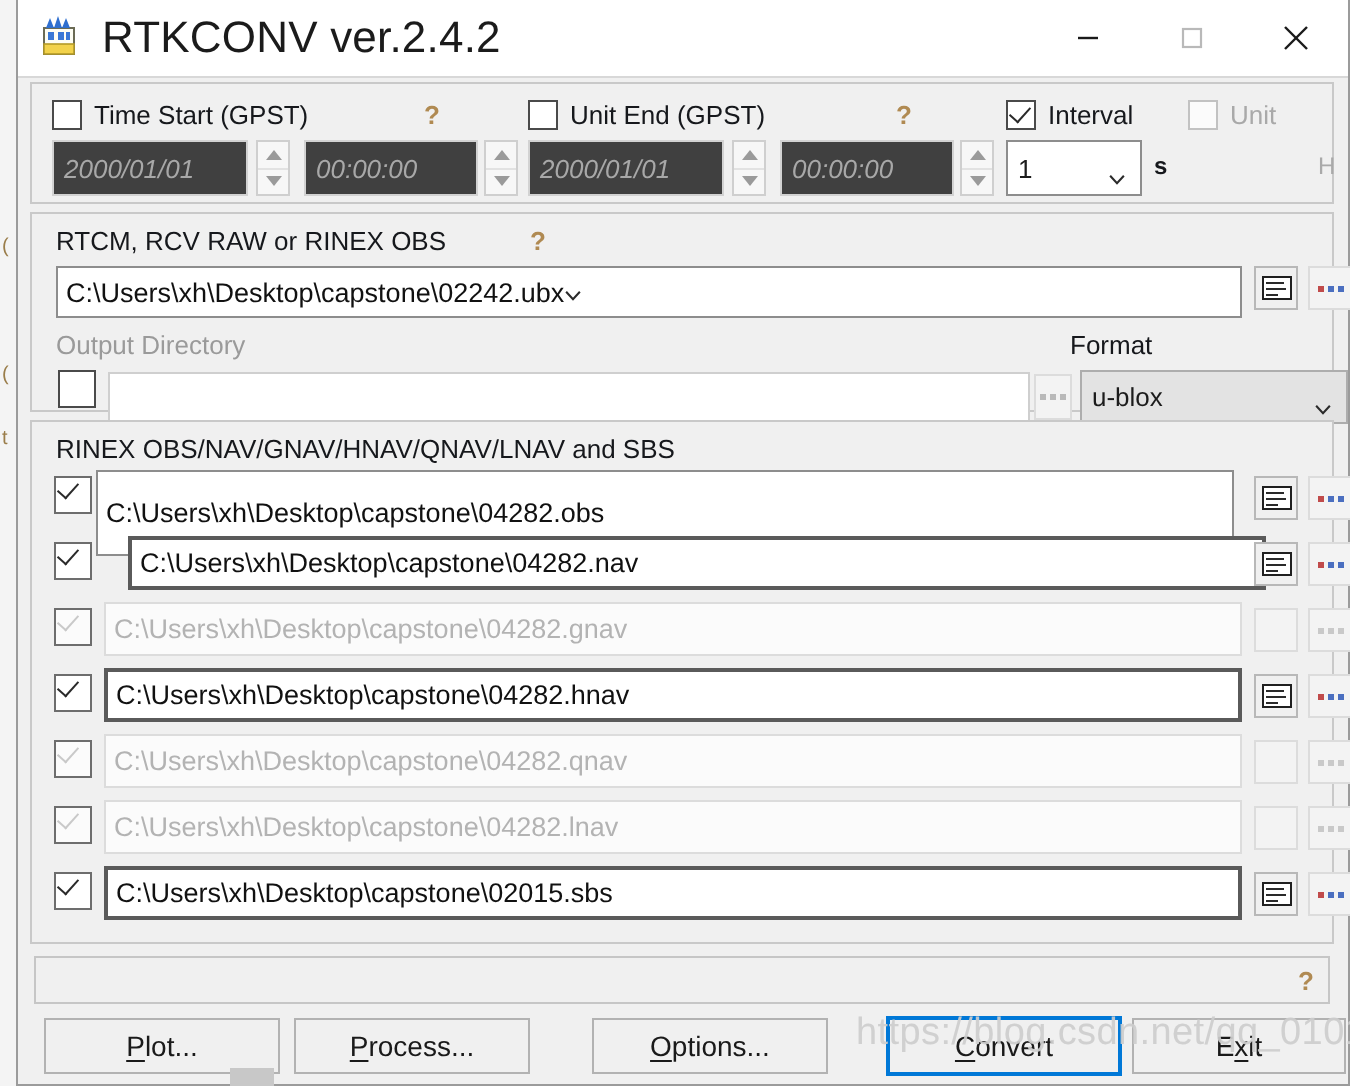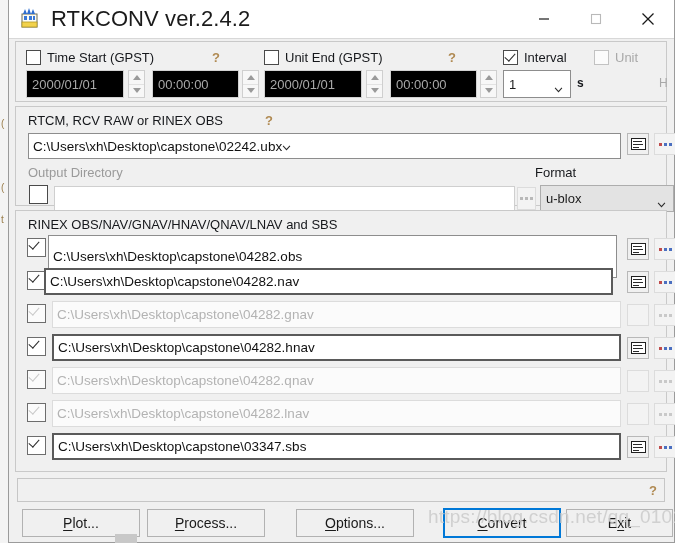--- a/index.html
+++ b/index.html
@@ -110,21 +110,21 @@
     background: #ffffff;
     border: 1px solid #bfbfbf;
     box-sizing: border-box;
     font-size: 13px;
     color: #6d6d6d;
     display: flex; align-items: center;
     padding-left: 5px;
     white-space: nowrap;
     overflow: hidden;
   }
-  .tbox.dis { background: #000000; color: #a8a8a8; border-color: #d2d2d2; }
+  .tbox.dis { background: #404040; color: #a8a8a8; border-color: #d2d2d2; font-style: italic; }
 
   .spin {
     width: 17px; height: 28px;
     display: flex; flex-direction: column;
     border: 1px solid #cfcfcf;
     box-sizing: border-box;
     background: #f7f7f7;
   }
   .spin div {
     flex: 1; display: flex; align-items: center; justify-content: center;
@@ -446,21 +446,21 @@
             </span>
           </div>
           <div class="sqbtn dis" style="position: absolute; left: 638px; top: 27px;">
             <span class="dots">
               <span style="background:#c04b4b;"></span>
               <span style="background:#4b6fc0;"></span>
               <span style="background:#4b6fc0;"></span>
             </span>
           </div>
           <div style="position: absolute; left: 11px; top: 60px;"><span class="chk thin on" style="width: 19px; height: 19px;"></span></div>
-          <div class="pathbox focus" style="position: absolute; left: 28px; top: 57px; width: 569px; height: 27px;">
+          <div class="pathbox focus" style="position: absolute; left: 48px; top: 57px; width: 569px; height: 27px;">
             <span>C:\Users\xh\Desktop\capstone\04282.nav</span>
           </div>
           <div class="sqbtn" style="position: absolute; left: 611px; top: 60px;">
             <span class="listicon">
               <i style="top:2px;width:9px;"></i>
               <i style="top:5px;width:10px;"></i>
               <i style="top:8px;width:6px;"></i>
             </span>
           </div>
           <div class="sqbtn dis" style="position: absolute; left: 638px; top: 60px;">
@@ -519,21 +519,21 @@
           <div class="sqbtn dis" style="position: absolute; left: 611px; top: 192px;"></div>
           <div class="sqbtn dis" style="position: absolute; left: 638px; top: 192px;">
             <span class="dots">
               <span style="background:#c9c9c9;"></span>
               <span style="background:#c9c9c9;"></span>
               <span style="background:#c9c9c9;"></span>
             </span>
           </div>
           <div style="position: absolute; left: 11px; top: 225px;"><span class="chk thin on" style="width: 19px; height: 19px;"></span></div>
           <div class="pathbox focus" style="position: absolute; left: 36px; top: 222px; width: 569px; height: 27px;">
-            <span>C:\Users\xh\Desktop\capstone\03347.sbs</span>
+            <span>C:\Users\xh\Desktop\capstone\02015.sbs</span>
           </div>
           <div class="sqbtn" style="position: absolute; left: 611px; top: 225px;">
             <span class="listicon">
               <i style="top:2px;width:9px;"></i>
               <i style="top:5px;width:10px;"></i>
               <i style="top:8px;width:6px;"></i>
             </span>
           </div>
           <div class="sqbtn dis" style="position: absolute; left: 638px; top: 225px;">
             <span class="dots">

